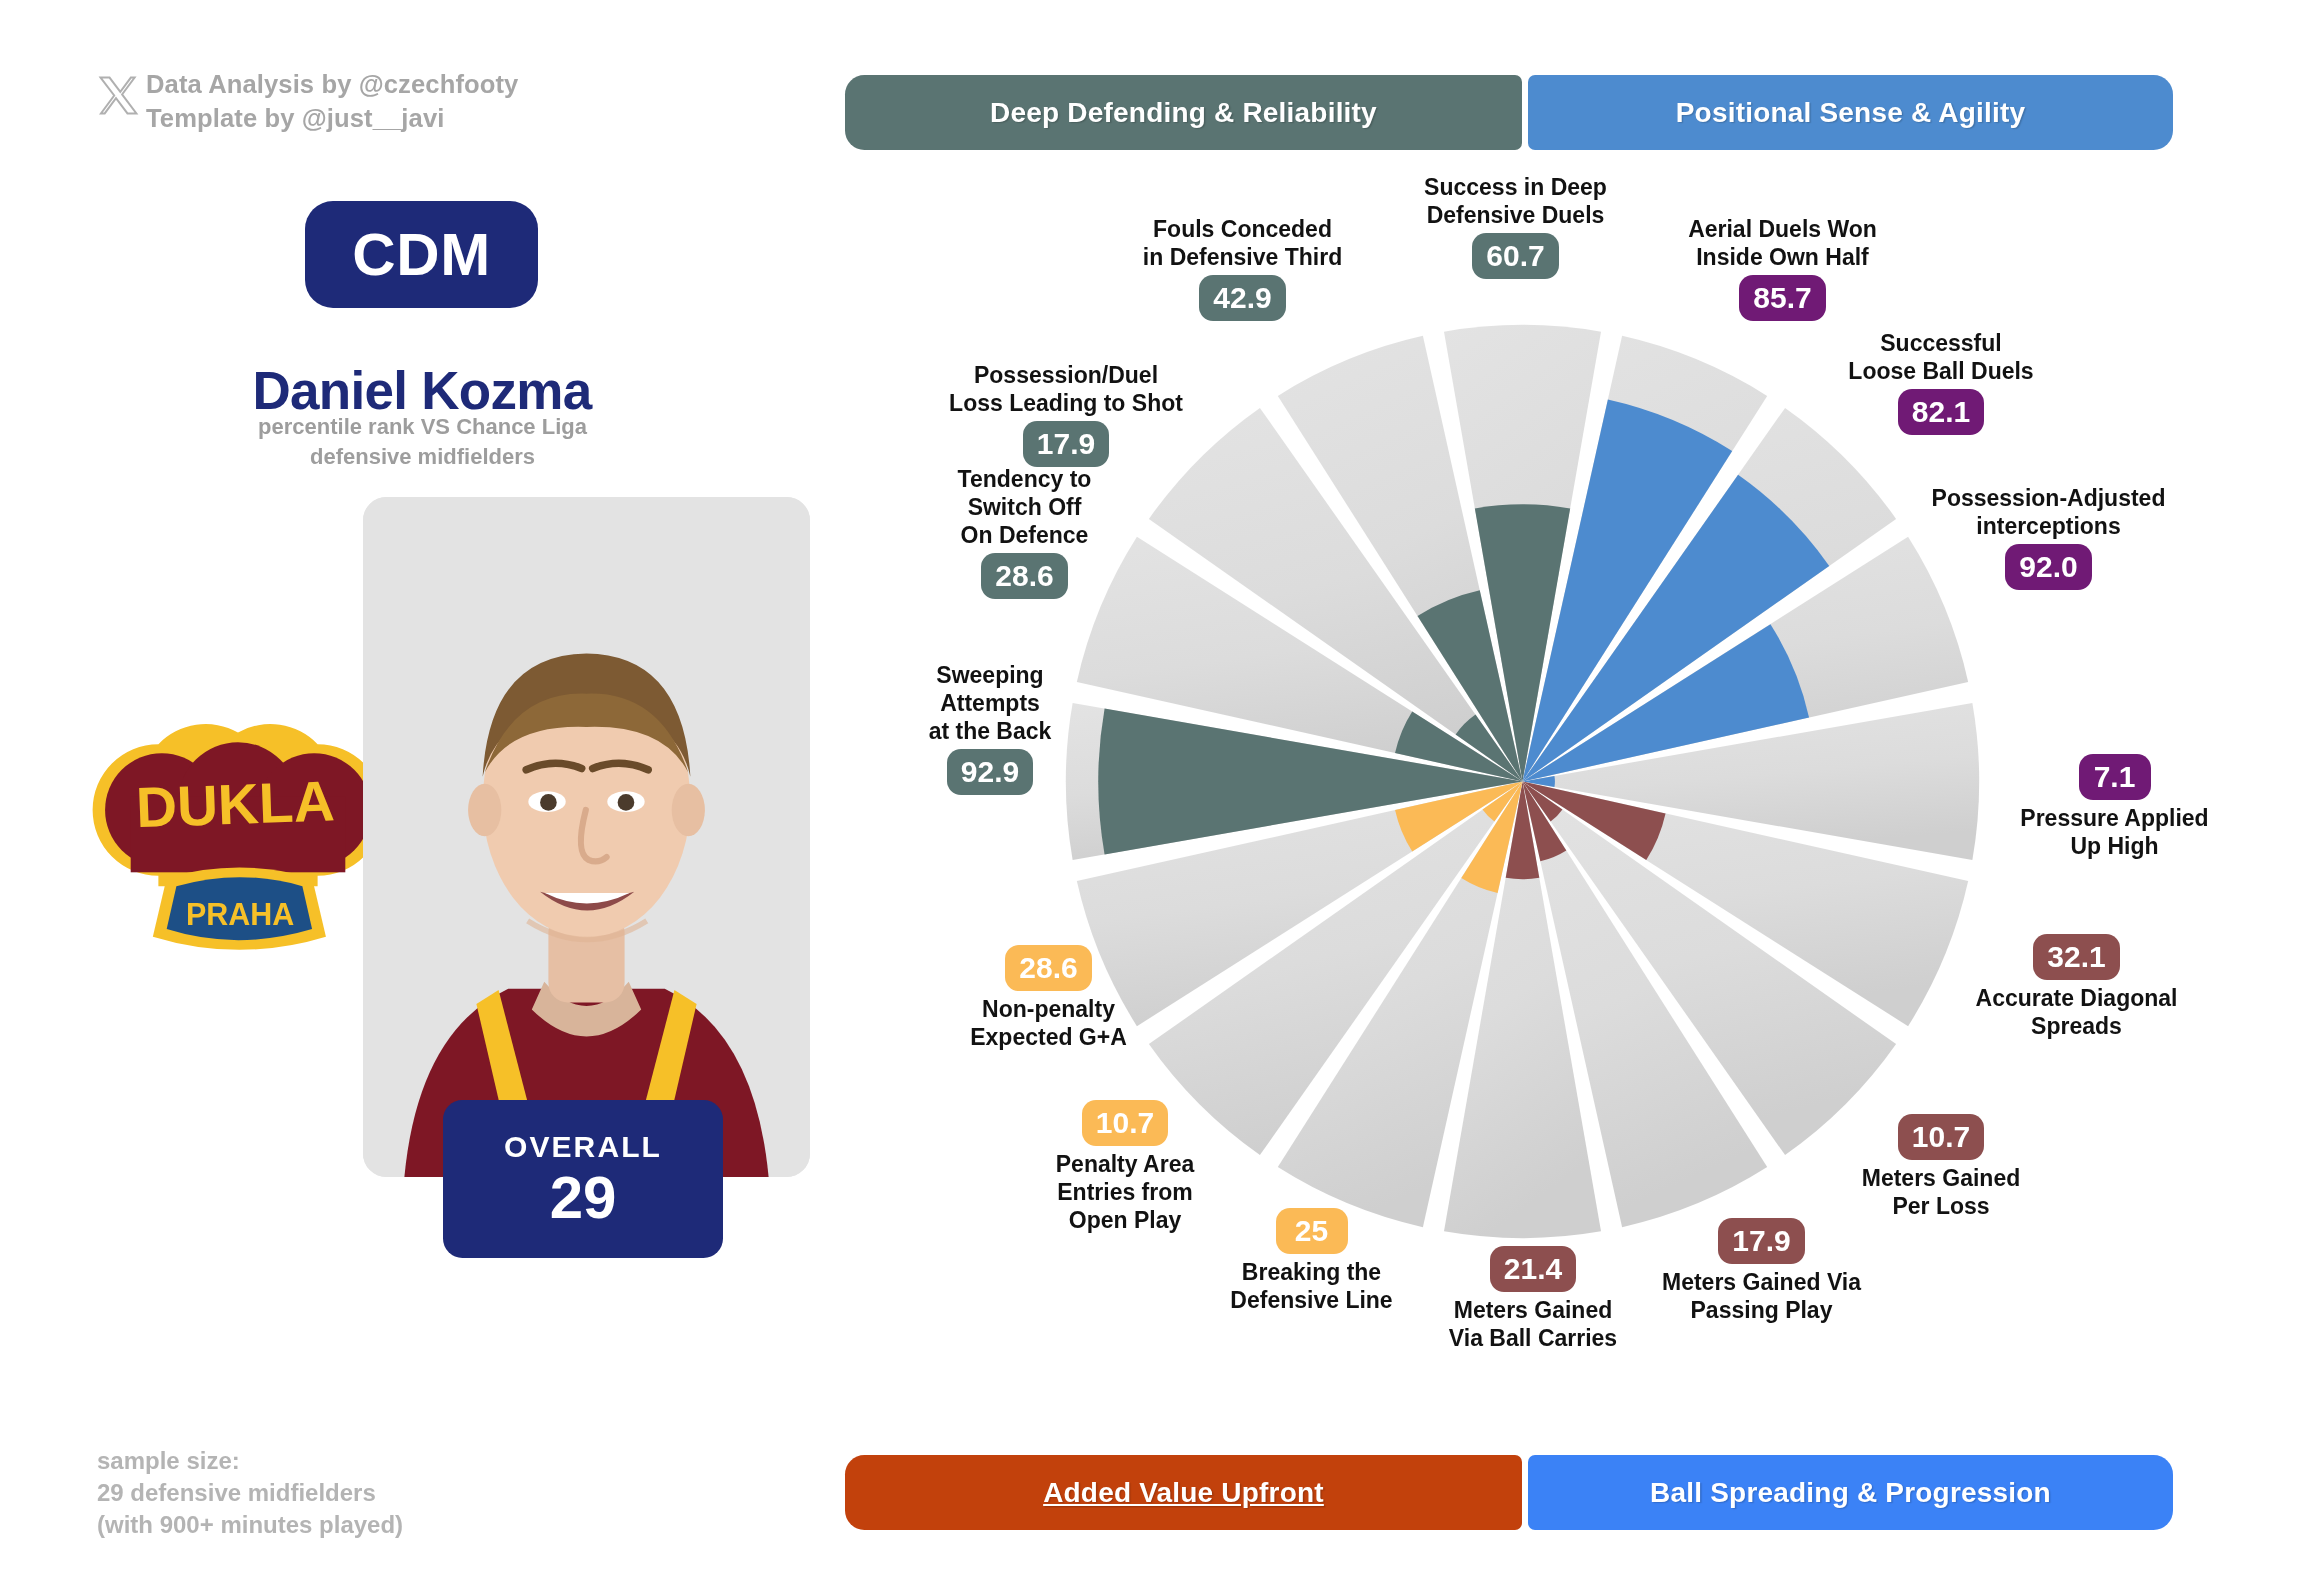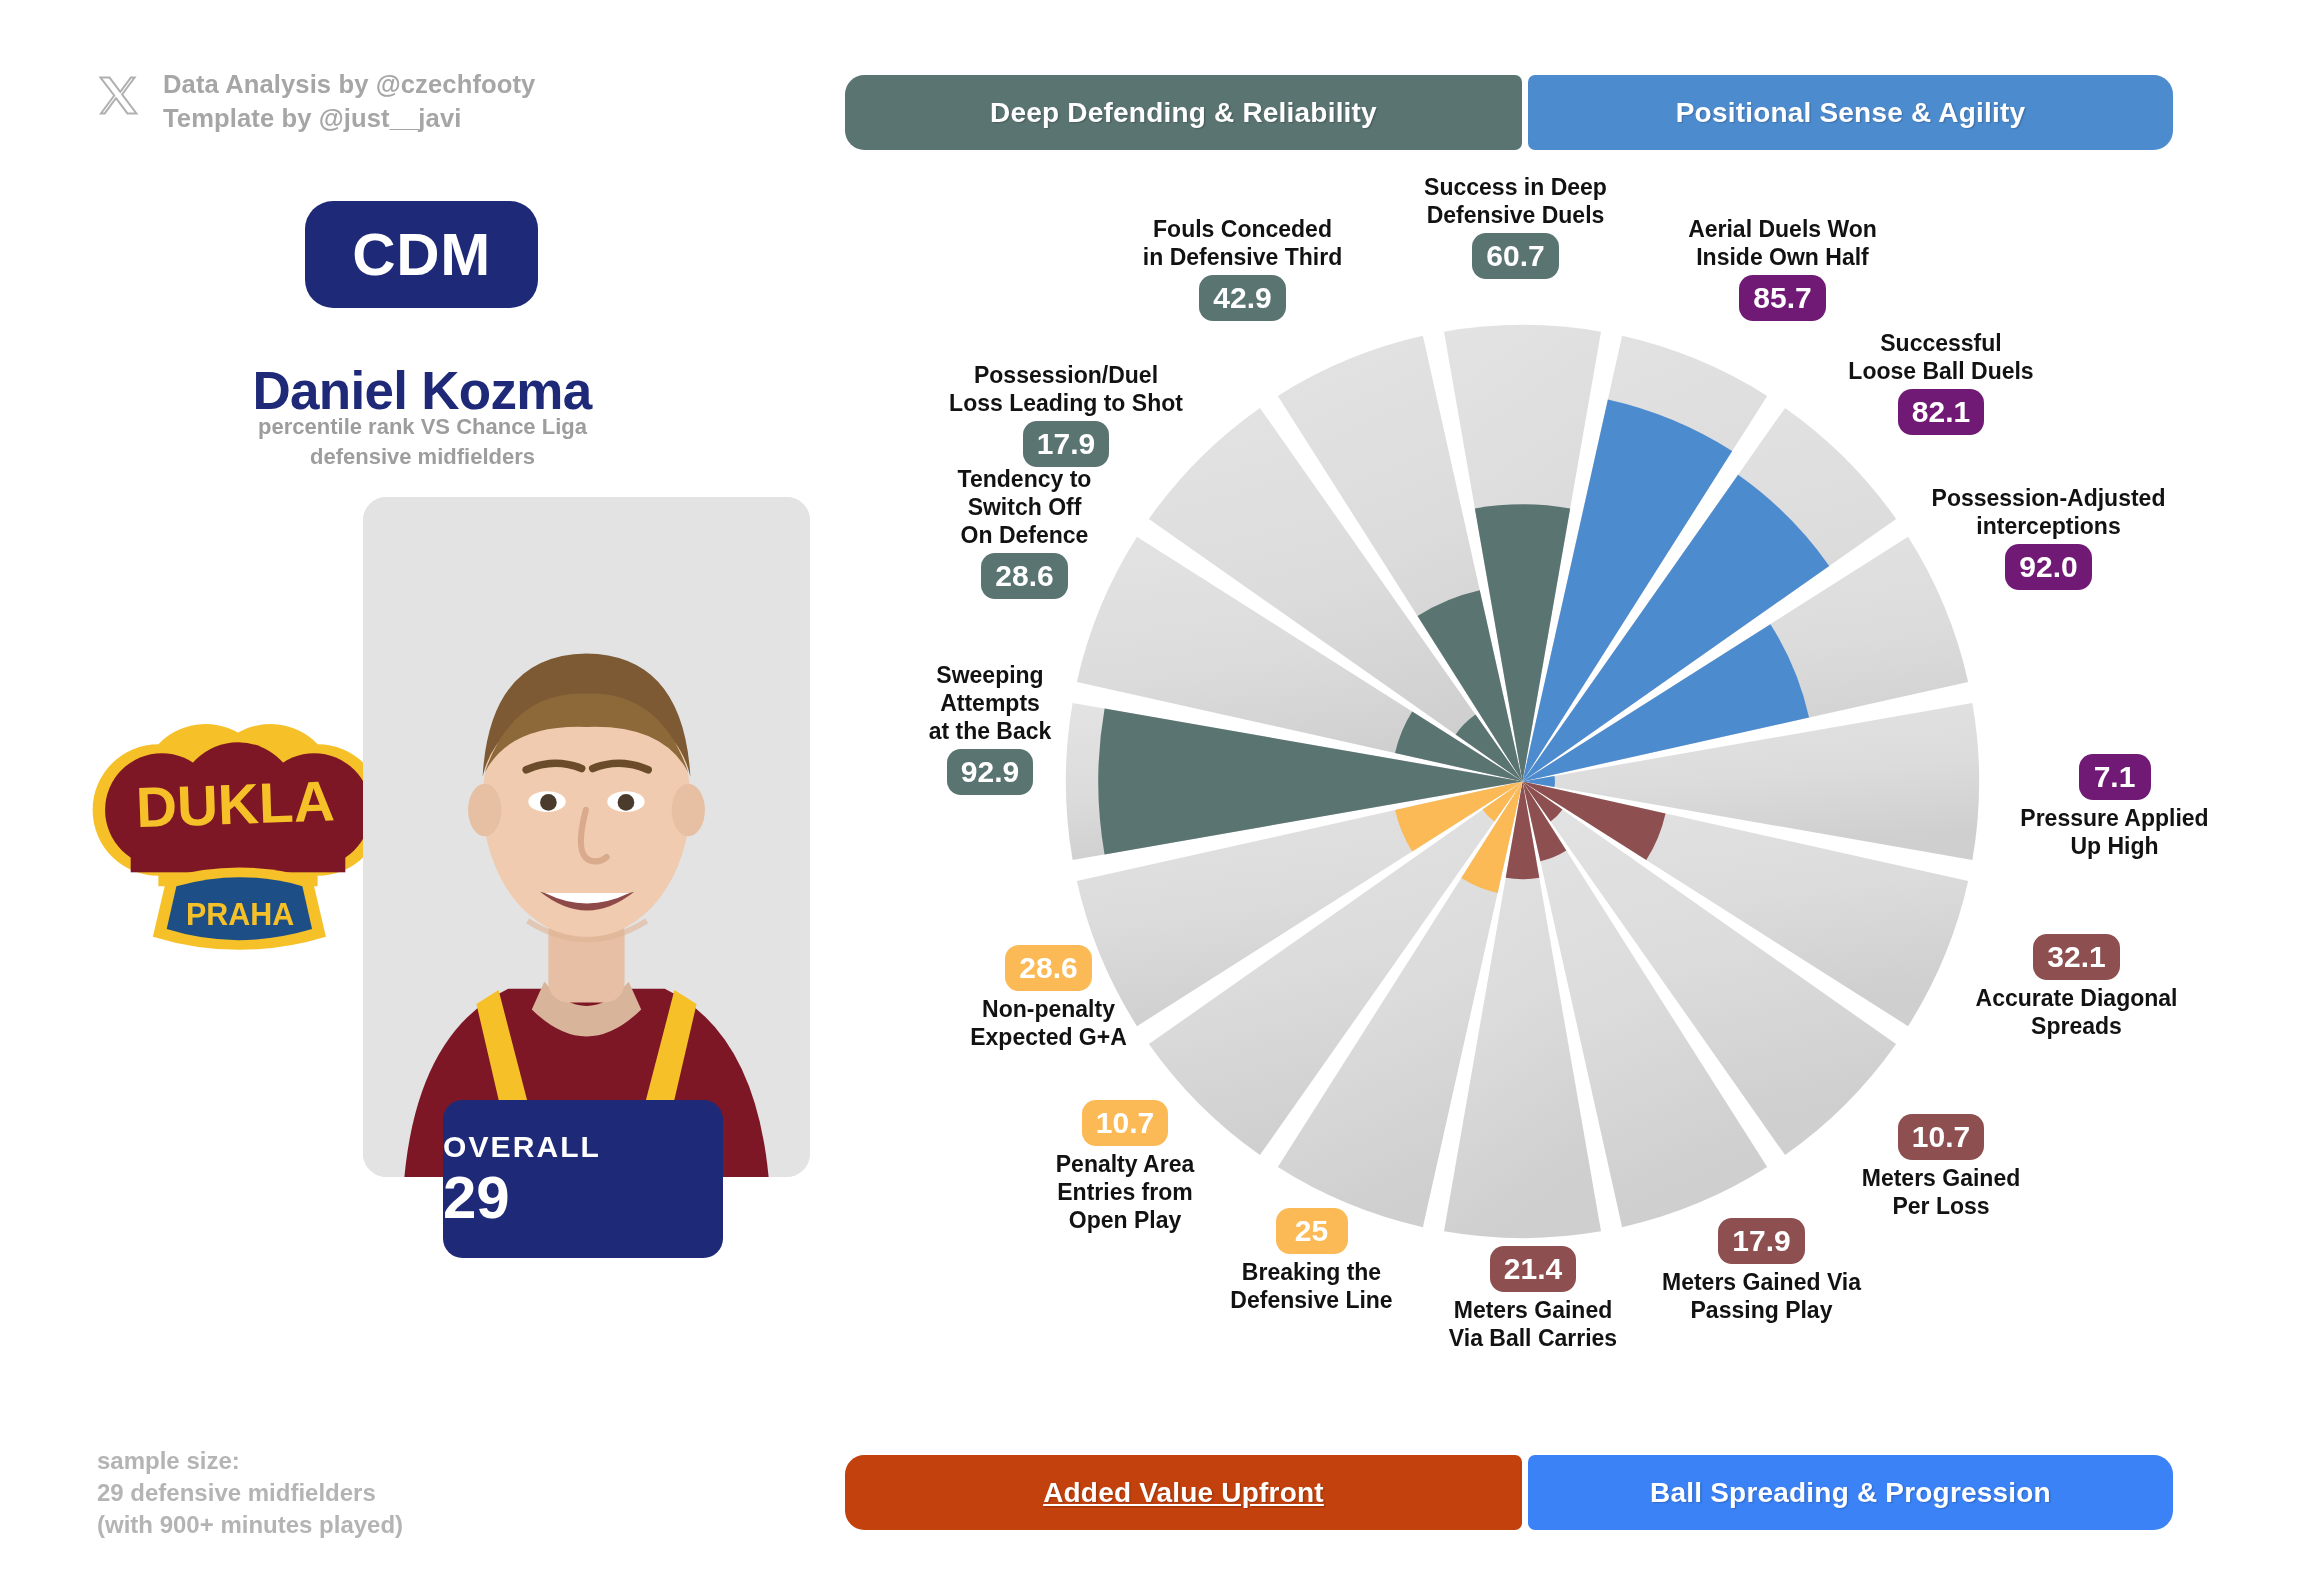--- a/index.html
+++ b/index.html
@@ -5,21 +5,21 @@
   * { box-sizing: border-box; margin: 0; padding: 0; }
   html, body {
     width: 2319px; height: 1592px;
     background: #ffffff;
     font-family: "Liberation Sans", sans-serif;
     overflow: hidden;
   }
   #root { position: relative; width: 2319px; height: 1592px; }
 
   
-  .credits { position: absolute; left: 97px; top: 68px; display: flex; align-items: flex-start; gap: 23px; }
+  .credits { position: absolute; left: 97px; top: 68px; display: flex; align-items: flex-start; gap: 6px; }
   .x-logo { width: 43px; height: 43px; margin-top: 5.5px; }
   .credits-lines { font-size: 25.6px; font-weight: 700; color: #a6a6a6; line-height: 1.32; letter-spacing: 0.1px; }
 
   
   .pos-badge {
     position: absolute; left: 305px; top: 201px;
     width: 233px; height: 107px;
     background: #1e2a78; border-radius: 28px;
     display: flex; align-items: center; justify-content: center;
   }
@@ -42,21 +42,21 @@
     position: absolute; left: 363px; top: 497px;
     width: 447px; height: 680px;
     background: #e2e2e2; border-radius: 23.5px; overflow: hidden;
   }
   .photo-card svg { display:block; width:100%; height:100%; }
 
   .overall-badge {
     position: absolute; left: 443px; top: 1100px;
     width: 280px; height: 158px;
     background: #1e2a78; border-radius: 19.4px;
-    display: flex; flex-direction: column; align-items: flex-start; justify-content: center;
+    display: flex; flex-direction: column; align-items: center; justify-content: center;
     color: #fff;
   }
   .overall-badge .lbl { font-size: 30px; font-weight: 800; letter-spacing: 2.1px; }
   .overall-badge .val { font-size: 60px; font-weight: 800; line-height: 1.0; margin-top: 4.2px; }
 
   .sample {
     position: absolute; left: 97px; top: 1445px;
     color: #b4b4b4; font-size: 24px; font-weight: 700; line-height: 1.33;
   }
 

